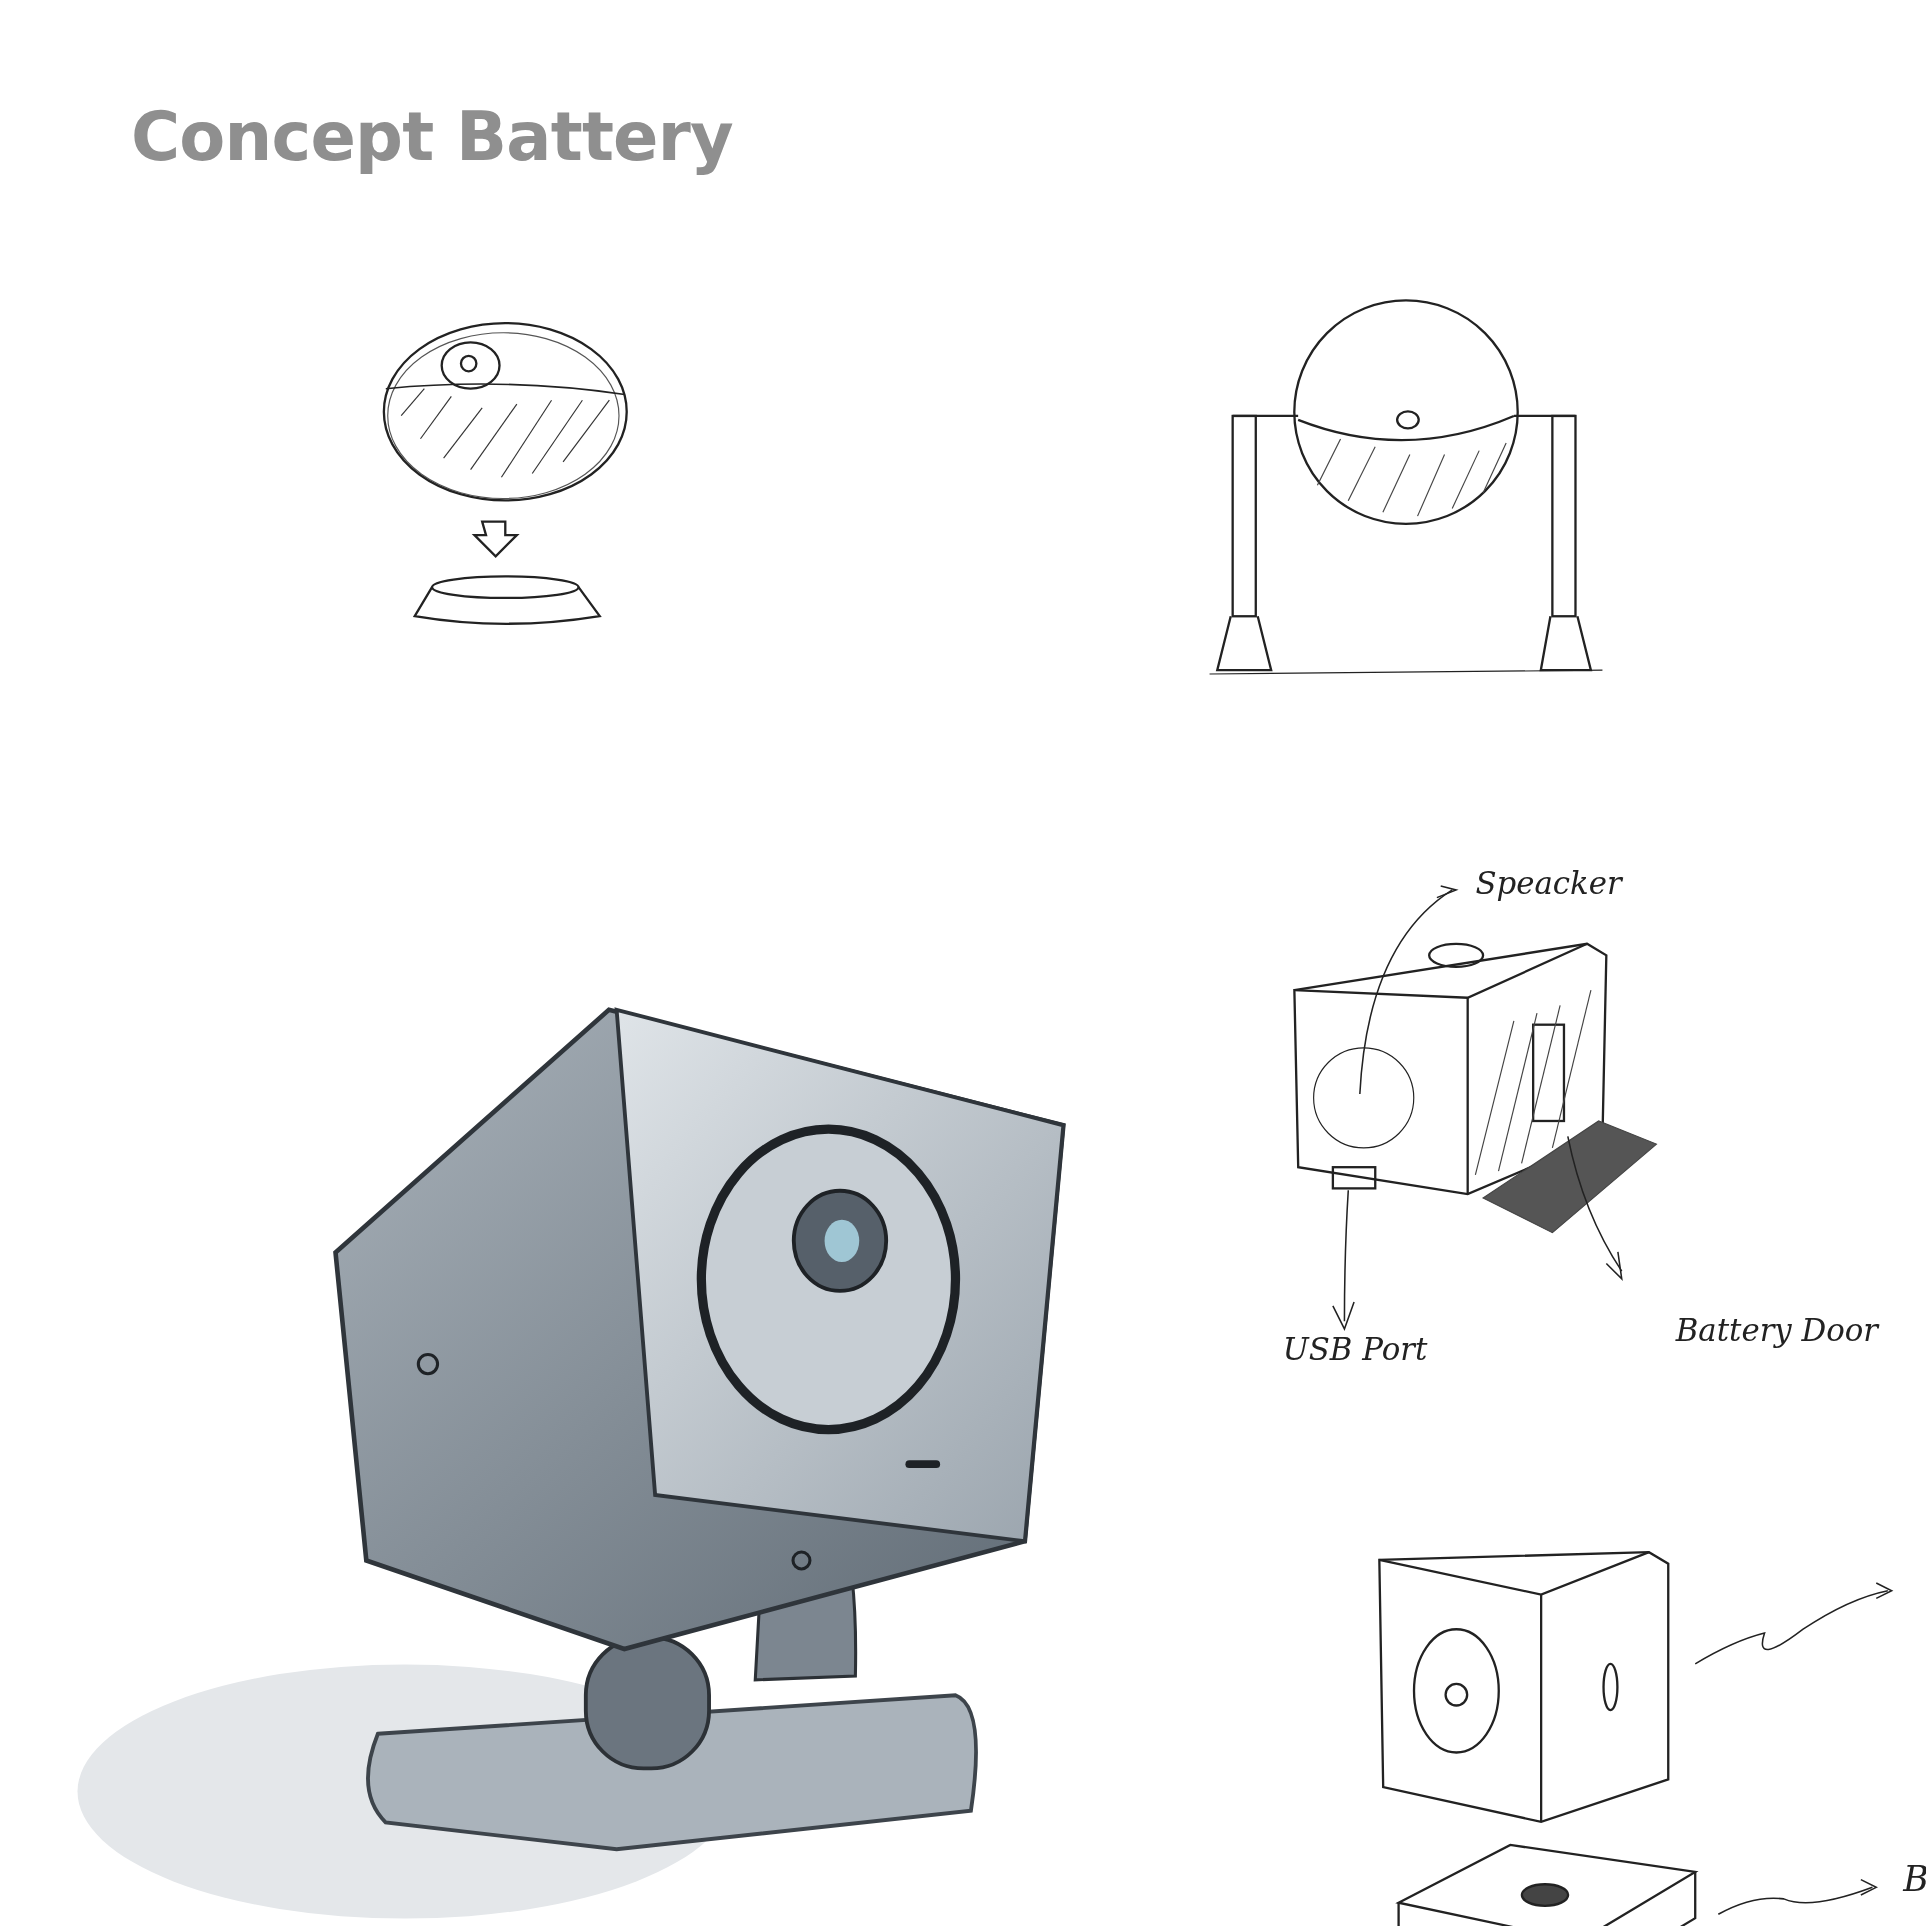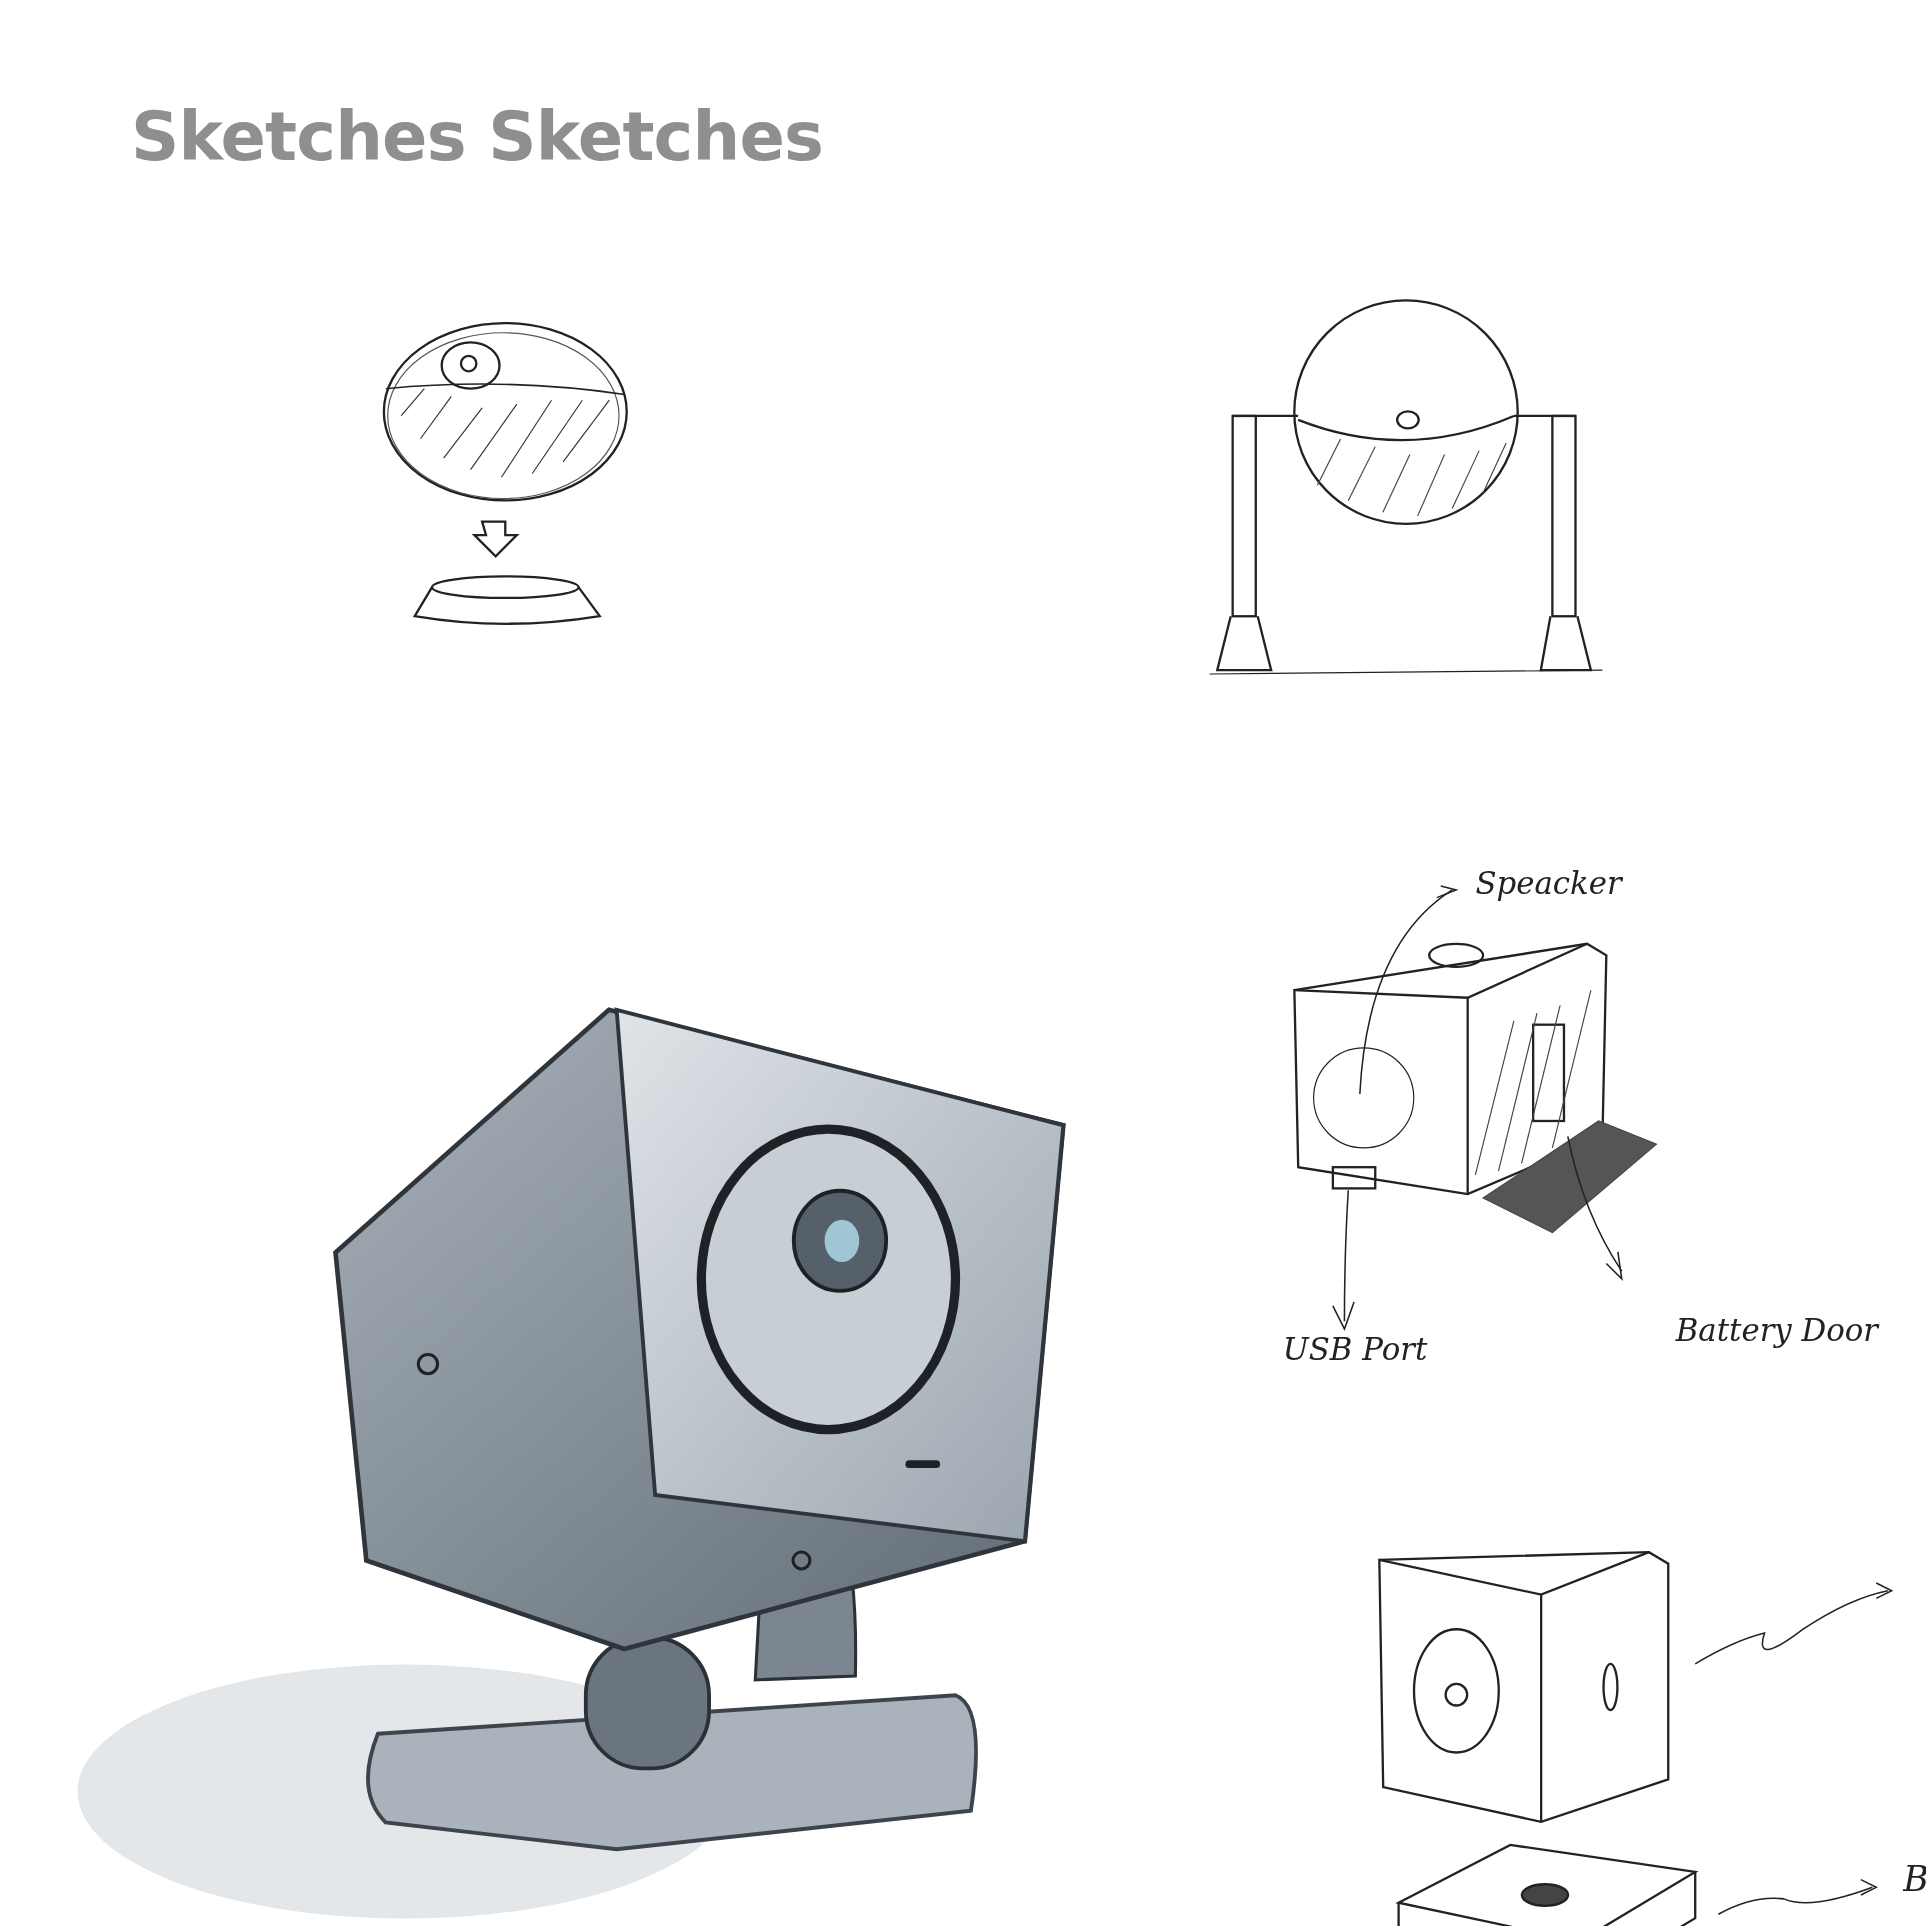--- a/index.html
+++ b/index.html
@@ -4,21 +4,21 @@
 <style>
   html, body { margin: 0; padding: 0; background: #ffffff; }
   body { width: 2867px; height: 2027px; position: relative; overflow: hidden; font-family: "Liberation Sans", sans-serif; }
   .title { position: absolute; left: 131px; top: 98px; font-size: 67px; font-weight: bold; color: #8f8f8f; letter-spacing: -0.8px; font-family: "DejaVu Sans", sans-serif; }
   .sketch { position: absolute; }
   .hand { font-family: "DejaVu Serif", serif; font-style: italic; fill: #222; }
 </style>
 </head>
 <body>
 
-<div class="title">Sketches Sketches</div>
+<div class="title">Concept Battery</div>
 
 <svg class="sketch" style="left:378px;top:300px;" width="270" height="424" viewBox="0 0 700 1100">
   <g fill="none" stroke="#222" stroke-width="6">
     <ellipse cx="330" cy="290" rx="315" ry="230"></ellipse>
     <ellipse cx="325" cy="300" rx="300" ry="215" stroke-width="3" stroke="#555"></ellipse>
     <ellipse cx="240" cy="170" rx="75" ry="60"></ellipse>
     <circle cx="235" cy="165" r="20"></circle>
     <path d="M20 230 Q330 200 640 245" stroke-width="4"></path>
   </g>
   <g stroke="#333" stroke-width="3">

